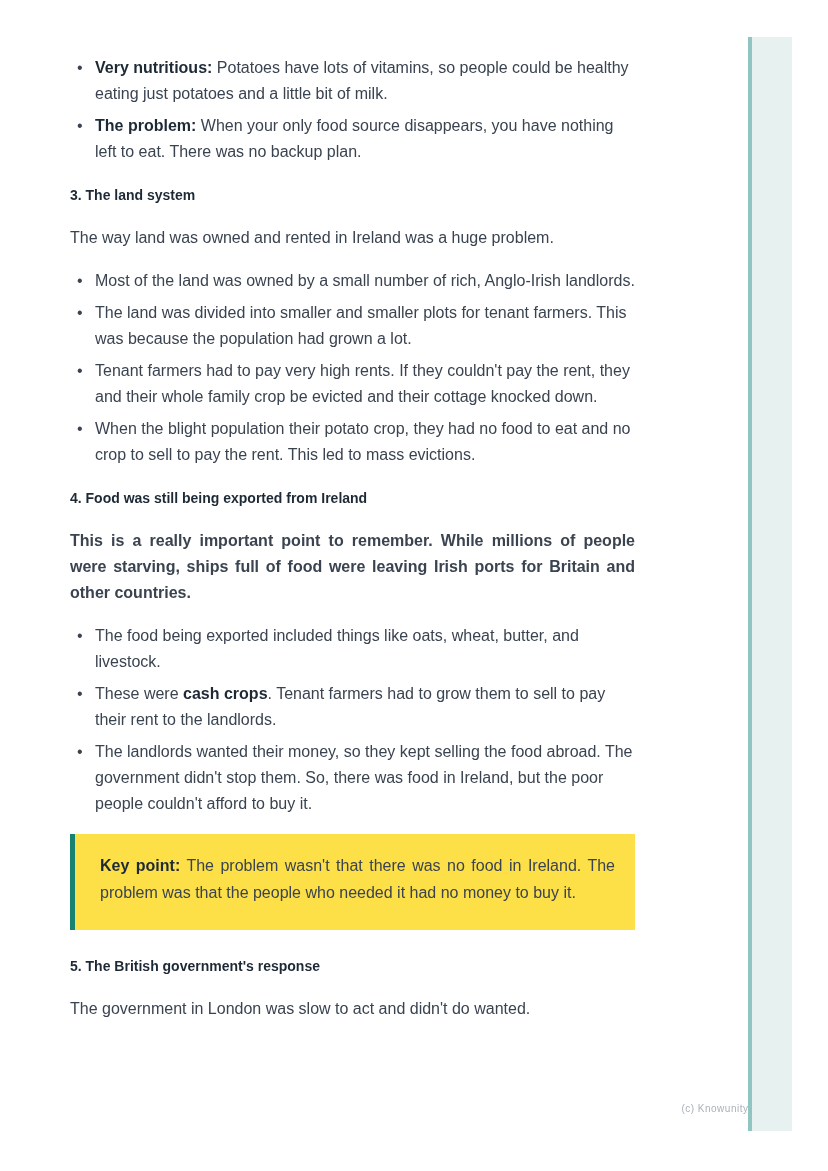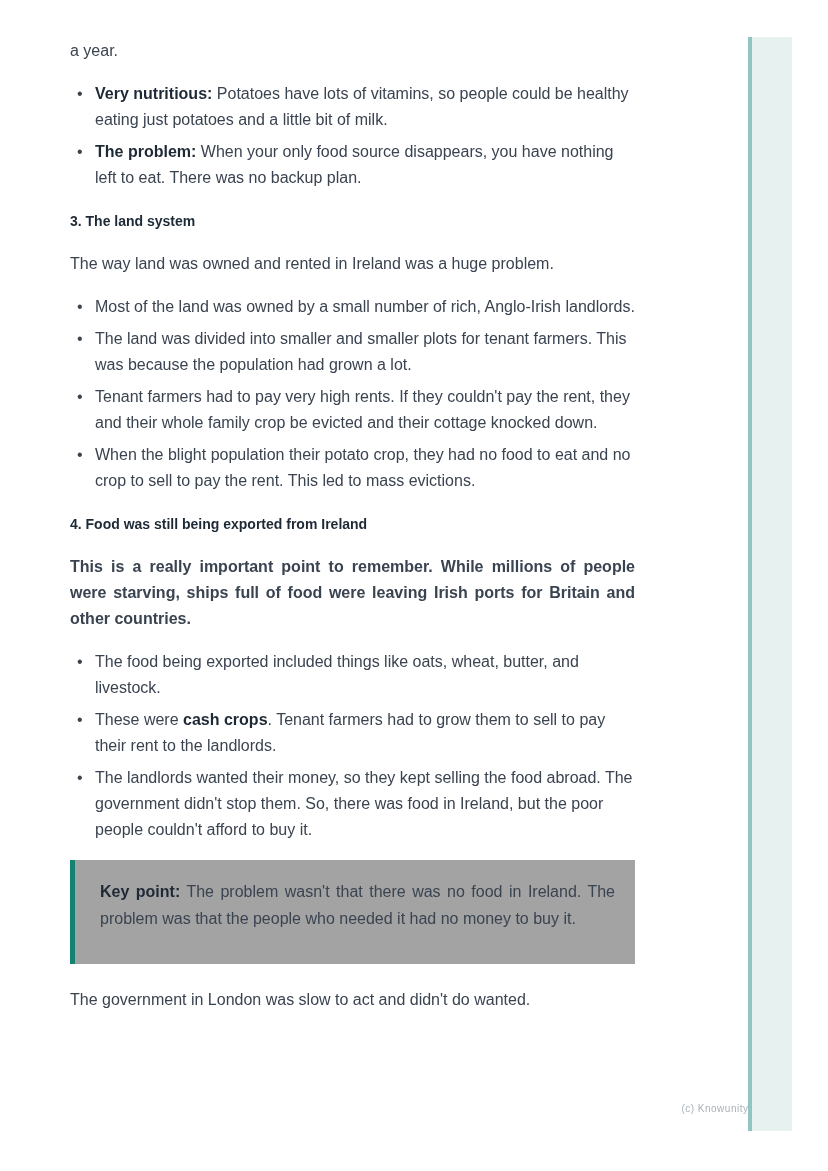--- a/index.html
+++ b/index.html
@@ -54,23 +54,23 @@
   .b {
     font-weight: 700;
     color: #1e2936;
   }
   .justify {
     text-align: justify;
     font-weight: bold;
   }
   .keypoint {
     margin: 17px 0 23px 0;
-    background: #a3a3a3;
+    background: #fde047;
     border-left: 5px solid #178272;
-    padding: 18px 20px 32px 25px;
+    padding: 18px 20px 24px 25px;
     line-height: 27px;
     text-align: justify;
   }
   .side-strip-panel {
     position: absolute;
     left: 752px;
     top: 37px;
     width: 40px;
     height: 1094px;
     background: #e7f2f0;
@@ -96,21 +96,20 @@
     z-index: 1;
   }
 </style>
 </head>
 <body>
 
 <div class="page">
 
   <div class="content">
 
-    <p class="continuation">a year.</p>
 
     <ul>
       <li>
         <span class="dot">•</span>
         <span class="b">Very nutritious:</span><span> Potatoes have lots of vitamins, so people could be healthy eating just potatoes and a little bit of milk.</span>
       </li>
       <li>
         <span class="dot">•</span>
         <span class="b">The problem:</span><span> When your only food source disappears, you have nothing left to eat. There was no backup plan.</span>
       </li>
@@ -155,20 +154,21 @@
       <li>
         <span class="dot">•</span>
         <span>The landlords wanted their money, so they kept selling the food abroad. The government didn't stop them. So, there was food in Ireland, but the poor people couldn't afford to buy it.</span>
       </li>
     </ul>
 
     <div class="keypoint">
       <span class="b">Key point:</span><span> The problem wasn't that there was no food in Ireland. The problem was that the people who needed it had no money to buy it.</span>
     </div>
 
+    <h3>5. The British government's response</h3>
 
     <p>The government in London was slow to act and didn't do wanted.</p>
 
   </div>
 
   <div class="watermark">(c) Knowunity 2025</div>
 
   <div class="side-strip-panel"></div>
   <div class="side-strip-line"></div>
 

